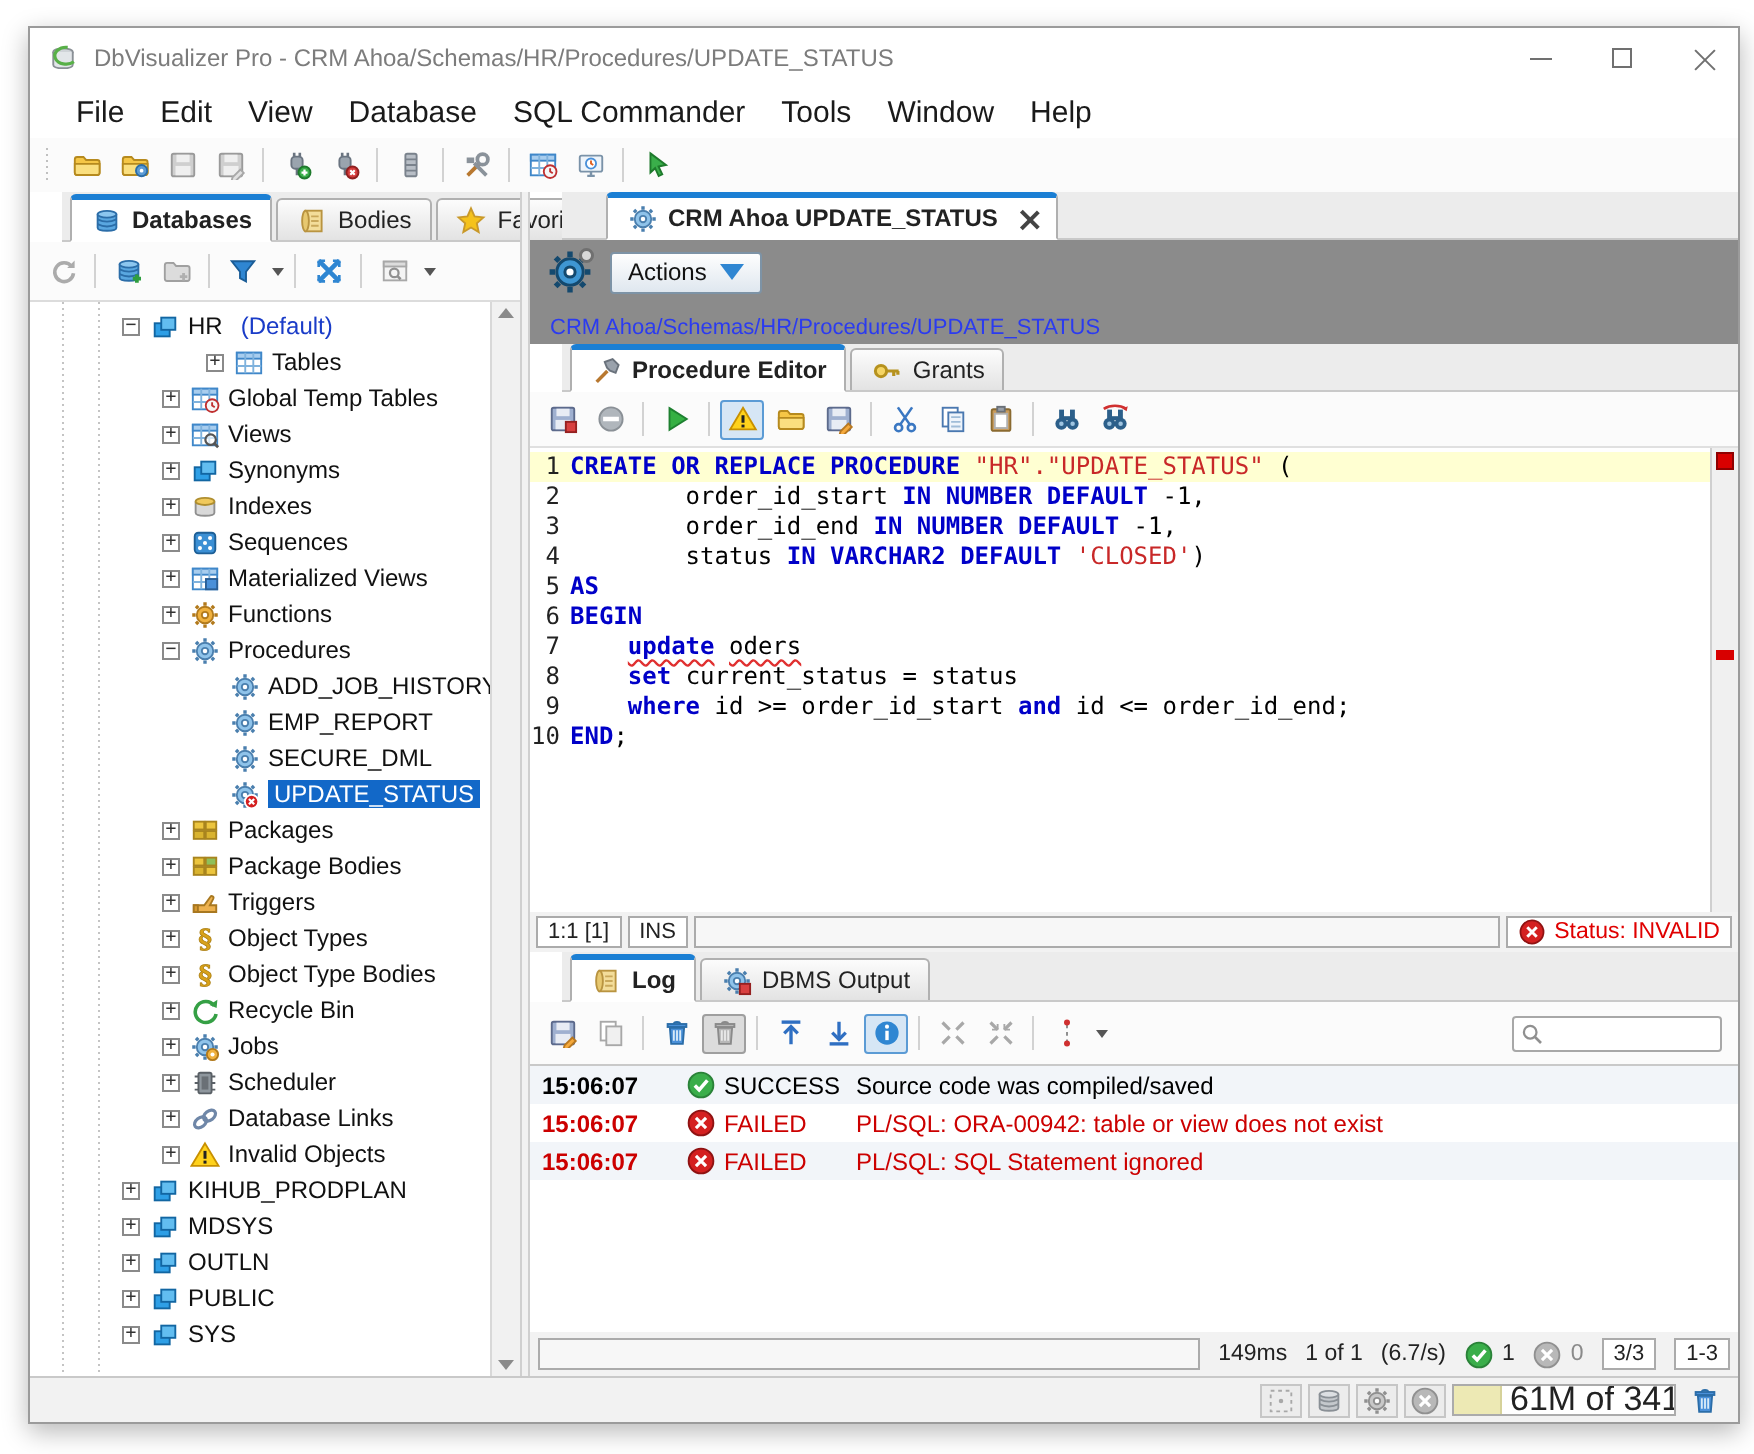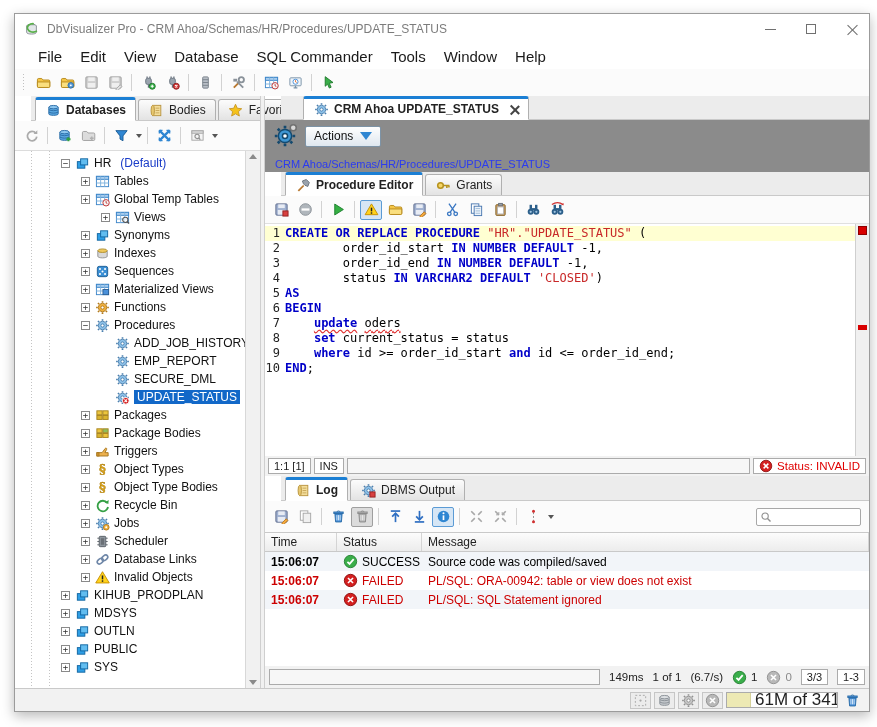--- a/index.html
+++ b/index.html
@@ -321,21 +321,21 @@
               <span class="expand minus"></span>
               <span class="ticon">
                 <svg viewBox="0 0 16 16" width="15" height="15" xmlns="http://www.w3.org/2000/svg">
                   <rect x="2.5" y="6" width="8" height="7" fill="#2e9fe6" stroke="#1266a2"></rect>
                   <rect x="6" y="3" width="7.5" height="6.5" fill="#62bdf0" stroke="#1266a2"></rect>
                 </svg>
               </span>
               <span class="tlabel">HR</span>
               <span class="tsuffix">(Default)</span>
             </div>
-            <div class="tree-row" style="padding-left: 66px;">
+            <div class="tree-row" style="padding-left: 88px;">
               <span class="expand plus"></span>
               <span class="ticon">
                 <svg viewBox="0 0 16 16" width="15" height="15" xmlns="http://www.w3.org/2000/svg">
                   <rect x="1.5" y="2.5" width="13" height="11" fill="#fff" stroke="#3f87c9"></rect>
                   <rect x="1.5" y="2.5" width="13" height="3.2" fill="#a8cdee" stroke="#3f87c9"></rect>
                   <path d="M6 2.5 V13.5 M10.3 2.5 V13.5 M1.5 9.6 H14.5" stroke="#7fb2dd" fill="none"></path>
                 </svg>
               </span>
               <span class="tlabel">Tables</span>
             </div>
@@ -345,21 +345,21 @@
                 <svg viewBox="0 0 16 16" width="15" height="15" xmlns="http://www.w3.org/2000/svg">
                   <rect x="1.5" y="2.5" width="13" height="11" fill="#fff" stroke="#3f87c9"></rect>
                   <rect x="1.5" y="2.5" width="13" height="3.2" fill="#a8cdee" stroke="#3f87c9"></rect>
                   <path d="M6 2.5 V13.5 M10.3 2.5 V13.5 M1.5 9.6 H14.5" stroke="#7fb2dd" fill="none"></path>
                   <circle cx="11.8" cy="11.5" r="3.4" fill="#f6f6f6" stroke="#c03030"></circle>
                   <path d="M11.8 9.7 V11.5 L13.2 12.4" stroke="#c03030" fill="none"></path>
                 </svg>
               </span>
               <span class="tlabel">Global Temp Tables</span>
             </div>
-            <div class="tree-row" style="padding-left: 66px; margin-left: 20px;">
+            <div class="tree-row" style="padding-left: 66px;">
               <span class="expand plus"></span>
               <span class="ticon">
                 <svg viewBox="0 0 16 16" width="15" height="15" xmlns="http://www.w3.org/2000/svg">
                   <rect x="1.5" y="2.5" width="13" height="11" fill="#fff" stroke="#3f87c9"></rect>
                   <rect x="1.5" y="2.5" width="13" height="3.2" fill="#a8cdee" stroke="#3f87c9"></rect>
                   <path d="M6 2.5 V13.5 M10.3 2.5 V13.5 M1.5 9.6 H14.5" stroke="#7fb2dd" fill="none"></path>
                   <circle cx="11" cy="10.5" r="2.8" fill="rgba(255,255,255,.65)" stroke="#555" stroke-width="1.2"></circle>
                   <path d="M13 12.5 L15 14.5" stroke="#555" stroke-width="1.5"></path>
                 </svg>
               </span>
@@ -948,25 +948,20 @@
               <svg viewBox="0 0 16 16" width="12" height="12" xmlns="http://www.w3.org/2000/svg">
                 <circle cx="6.8" cy="6.8" r="4.2" fill="none" stroke="#909090" stroke-width="1.5"></circle>
                 <path d="M10 10 L14 14" stroke="#909090" stroke-width="1.8"></path>
               </svg>
             </span>
           <input value="" style="">
         </span>
       </div>
 
       <div class="log-table">
-        <div class="lt-head">
-          <div class="col-time">Time</div>
-          <div class="col-status">Status</div>
-          <div class="col-msg">Message</div>
-        </div>
         <div id="log-rows">
             <div class="lt-row success shade">
               <div class="col-time">15:06:07</div>
               <div class="col-status">
                 <span class="ticon" style="width: 15px; height: 15px;">
                   <svg viewBox="0 0 16 16" width="15" height="15" xmlns="http://www.w3.org/2000/svg">
                     <circle cx="8" cy="8" r="6.6" fill="#3aae4a" stroke="#2a8238"></circle>
                     <path d="M4.7 8.3 L7 10.6 L11.4 5.5" fill="none" stroke="#fff" stroke-width="1.9"></path>
                   </svg>
                 </span>

